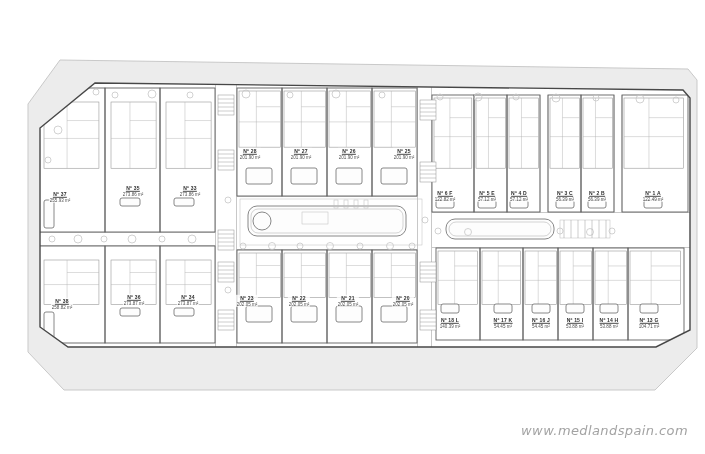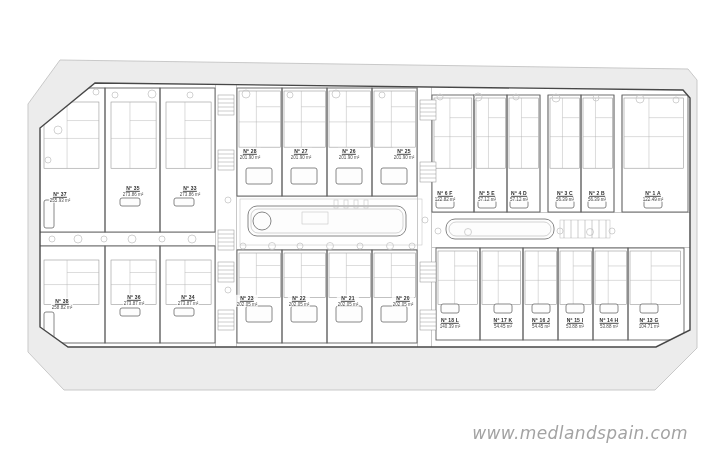--- a/index.html
+++ b/index.html
@@ -28,21 +28,21 @@
     position:absolute;transform:translate(-50%,-50%);
     display:flex;flex-direction:column;align-items:center;
     background:rgba(255,255,255,.78);padding:0 1px;line-height:1.2;white-space:nowrap;
   }
   .uid{font-size:5px;font-weight:bold;color:#2e2e2e;letter-spacing:.2px;border-bottom:.5px solid #4a4a4a;}
   .uarea{font-size:4.5px;color:#4f4f4f;}
   
   .watermark{
     position:absolute;top:423px;right:17px;
     font-family:"DejaVu Sans", sans-serif;font-style:italic;
-    font-size:17px;color:#a3a3a3;letter-spacing:.4px;
+    font-size:13px;color:#a3a3a3;letter-spacing:.4px;
     text-shadow:1px 1px 0 rgba(255,255,255,.95);
   }
 </style>
 </head>
 <body>
 
 <div class="canvas">
 
   <svg id="plan-svg" width="705" height="454" viewBox="0 0 705 454">
     <defs>

